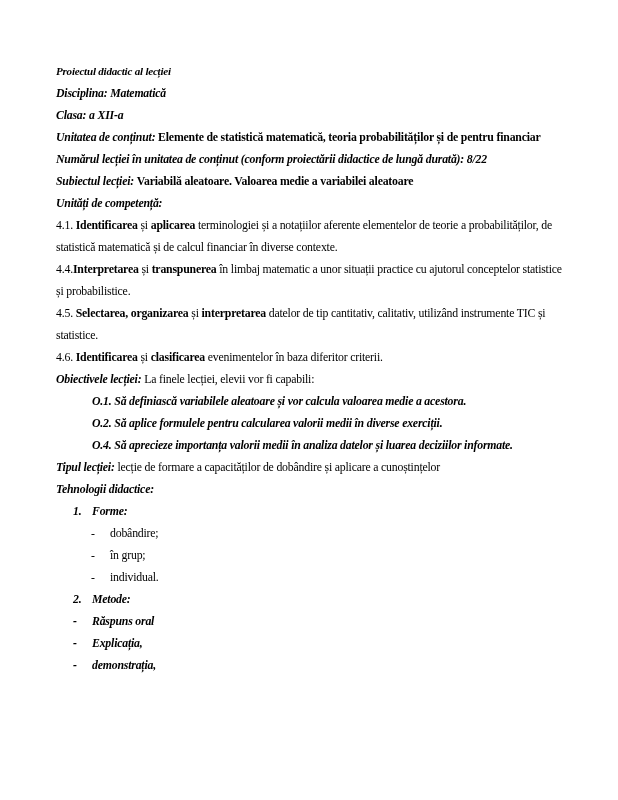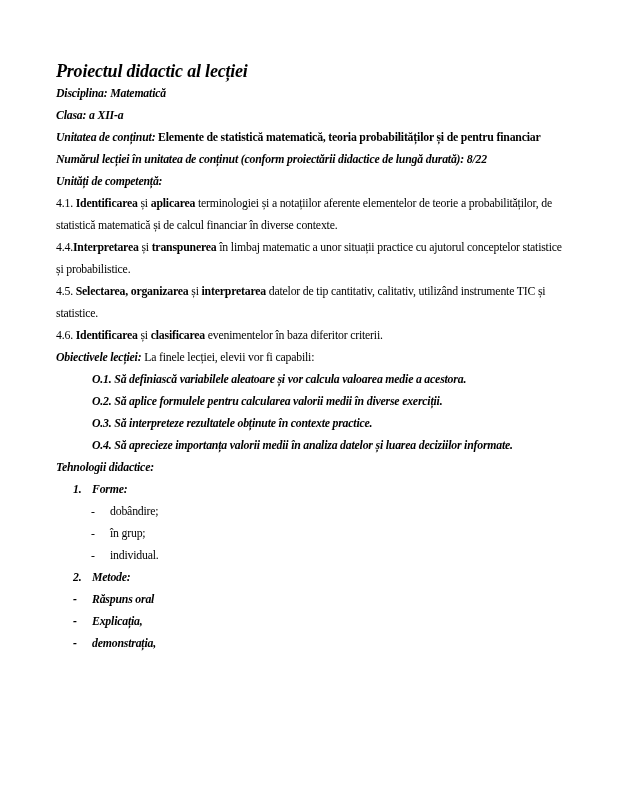--- a/index.html
+++ b/index.html
@@ -12,49 +12,50 @@
   }
   .page{padding:60px 56px 0 56px;width:506px;}
   p.line{
     margin:0;line-height:22px;white-space:pre-wrap;
     text-align:left;
   }
   .b{font-weight:bold;}
   .i{font-style:italic;}
   .center{text-align:center;}
   .justify{text-align:justify;}
-  .title{font-size:18px;}
+  .title{font-size:11px;}
   .obj{padding-left:36px;}
   .num{position:relative;padding-left:36px;}
   .num .marker{position:absolute;left:17px;font-weight:bold;font-style:italic;}
   .sub{position:relative;padding-left:54px;}
   .sub .marker{position:absolute;left:35px;}
   .dash{position:relative;padding-left:36px;}
   .dash .marker{position:absolute;left:17px;font-weight:bold;font-style:italic;}
 </style>
 </head>
 <body>
 
 <div class="page">
   <div>
       <p class="line center title"><span class="b i">Proiectul didactic al lecției</span></p>
       <p class="line"><span class="b i">Disciplina: Matematică</span></p>
       <p class="line"><span class="b i">Clasa: a XII-a</span></p>
       <p class="line justify"><span class="b i">Unitatea de conținut: </span><span class="b ">Elemente de statistică matematică, teoria probabilităților și de pentru financiar</span></p>
       <p class="line"><span class="b i">Numărul lecției în unitatea de conținut (conform proiectării didactice de lungă durată): 8/22</span></p>
+      <p class="line"><span class="b i">Subiectul lecției: </span><span class="b ">Variabilă aleatoare. Valoarea medie a variabilei aleatoare</span></p>
       <p class="line"><span class="b i">Unități de competență:</span></p>
       <p class="line"><span class="">4.1. </span><span class="b ">Identificarea</span><span class=""> și </span><span class="b ">aplicarea</span><span class=""> terminologiei și a notațiilor aferente elementelor de teorie a probabilităților, de  statistică matematică și de calcul financiar în diverse contexte.</span></p>
       <p class="line"><span class="">4.4.</span><span class="b ">Interpretarea</span><span class=""> și </span><span class="b ">transpunerea</span><span class=""> în limbaj matematic a unor situații practice cu ajutorul conceptelor statistice și probabilistice.</span></p>
       <p class="line"><span class="">4.5. </span><span class="b ">Selectarea, organizarea</span><span class=""> și </span><span class="b ">interpretarea</span><span class=""> datelor de tip cantitativ, calitativ, utilizând instrumente TIC și statistice.</span></p>
       <p class="line"><span class="">4.6. </span><span class="b ">Identificarea</span><span class=""> și </span><span class="b ">clasificarea</span><span class=""> evenimentelor în baza diferitor criterii.</span></p>
       <p class="line"><span class="b i">Obiectivele lecției: </span><span class="">La finele lecției, elevii vor fi capabili:</span></p>
       <p class="line obj"><span class="b i">O.1. Să definiască variabilele aleatoare și vor calcula valoarea medie a acestora.</span></p>
       <p class="line obj"><span class="b i">O.2. Să aplice formulele pentru calcularea valorii medii în diverse exerciții.</span></p>
-      <p class="line obj"><span class="b i">O.3. Să interpreteze rezultatele obținute în contexte practice.</span></p>
       <p class="line obj"><span class="b i">O.4. Să aprecieze importanța valorii medii în analiza datelor și luarea deciziilor informate.</span></p>
+      <p class="line"><span class="b i">Tipul lecției: </span><span class="">lecție de formare a capacităților de dobândire și aplicare a cunoștințelor</span></p>
       <p class="line"><span class="b i">Tehnologii didactice:</span></p>
       <p class="line num"><span class="marker">1.</span><span class="b i">Forme:</span></p>
       <p class="line sub"><span class="marker">-</span><span class="">dobândire;</span></p>
       <p class="line sub"><span class="marker">-</span><span class="">în grup;</span></p>
       <p class="line sub"><span class="marker">-</span><span class="">individual.</span></p>
       <p class="line num"><span class="marker">2.</span><span class="b i">Metode:</span></p>
       <p class="line dash"><span class="marker">-</span><span class="b i">Răspuns oral</span></p>
       <p class="line dash"><span class="marker">-</span><span class="b i">Explicația,</span></p>
       <p class="line dash"><span class="marker">-</span><span class="b i">demonstrația,</span></p>
     </div>

